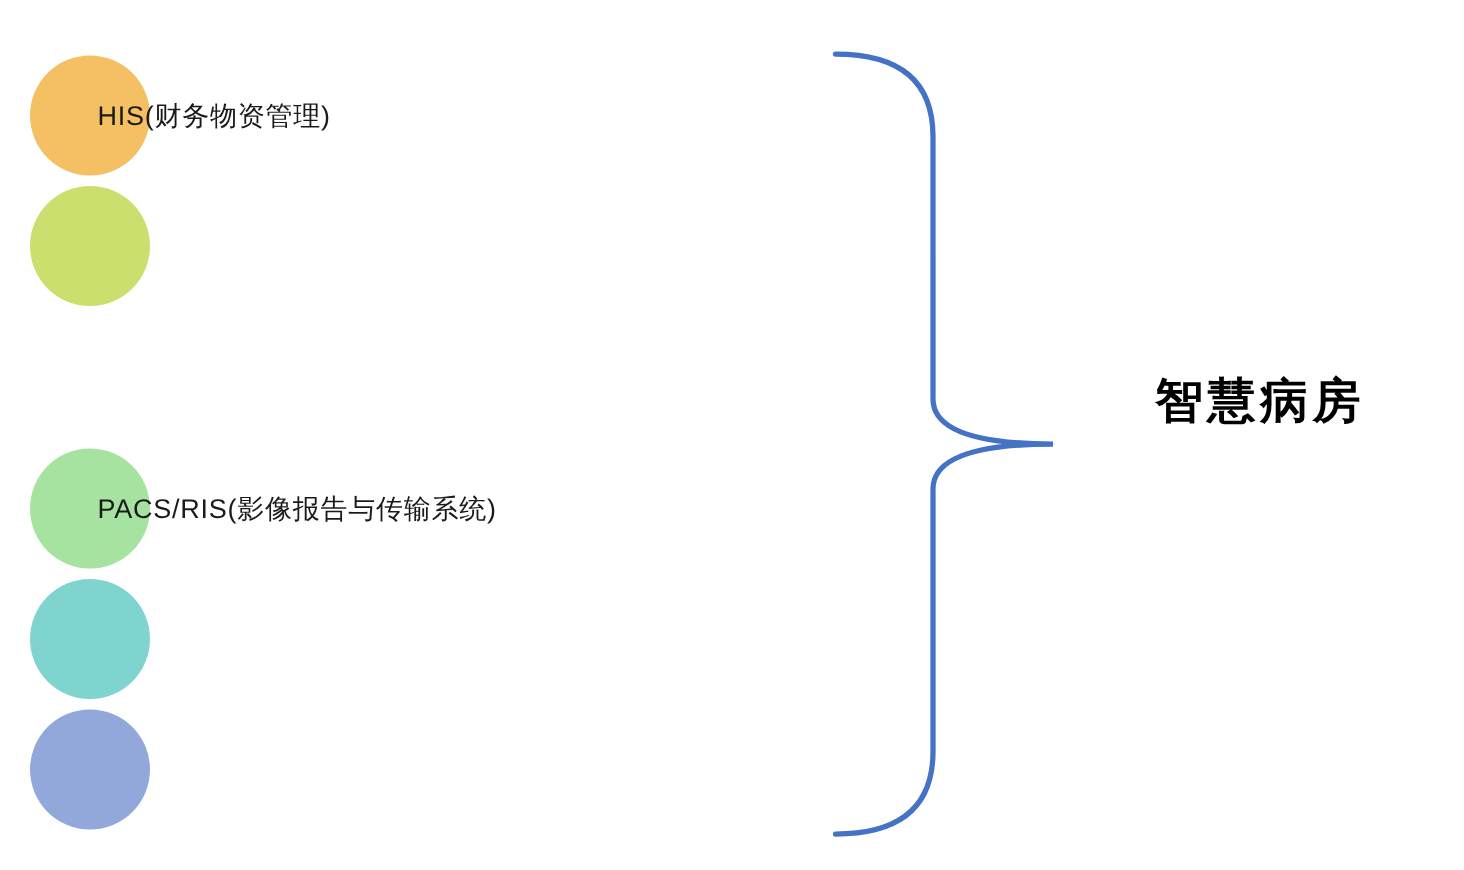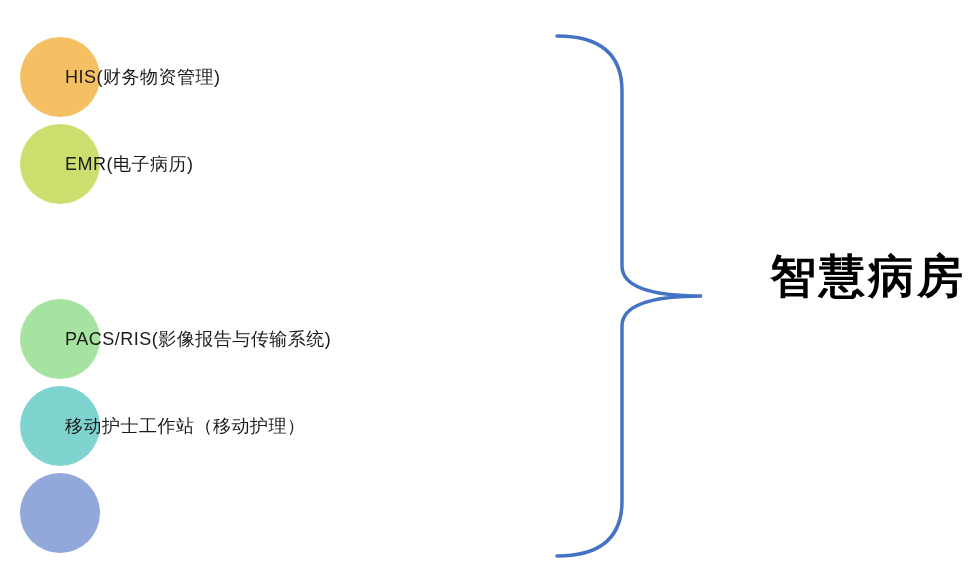--- a/index.html
+++ b/index.html
@@ -49,53 +49,51 @@
   .brace-svg {
     position: absolute;
     left: 540px;
     top: 25px;
     width: 180px;
     height: 540px;
   }
   .title-line {
     position: absolute;
     left: 770px;
-    font-size: 46px;
+    font-size: 32px;
     font-weight: bold;
     color: #000000;
     letter-spacing: 3px;
     white-space: nowrap;
   }
   .title-line-1 { top: 246px; }
   .title-line-2 { top: 324px; }
 </style>
 </head>
 <body>
 
 <div class="canvas">
 
   <div class="row row1">
     <div class="circle" style="background: rgb(244, 192, 99);"></div>
     <span class="row-label">HIS(财务物资管理)</span>
   </div>
 
   <div class="row row2">
     <div class="circle" style="background: rgb(203, 223, 110);"></div>
-    <span class="row-label">EMR(电子病历)</span>
   </div>
 
 
   <div class="row row4">
     <div class="circle" style="background: rgb(166, 226, 160);"></div>
     <span class="row-label">PACS/RIS(影像报告与传输系统)</span>
   </div>
 
   <div class="row row5">
     <div class="circle" style="background: rgb(127, 212, 207);"></div>
-    <span class="row-label">移动护士工作站（移动护理）</span>
   </div>
 
   <div class="row row6">
     <div class="circle" style="background: rgb(146, 168, 219);"></div>
   </div>
 
   <svg class="brace-svg" viewBox="0 0 180 540" aria-hidden="true">
     <path d="M 17 11
              Q 82 11 82 66
              L 82 241

